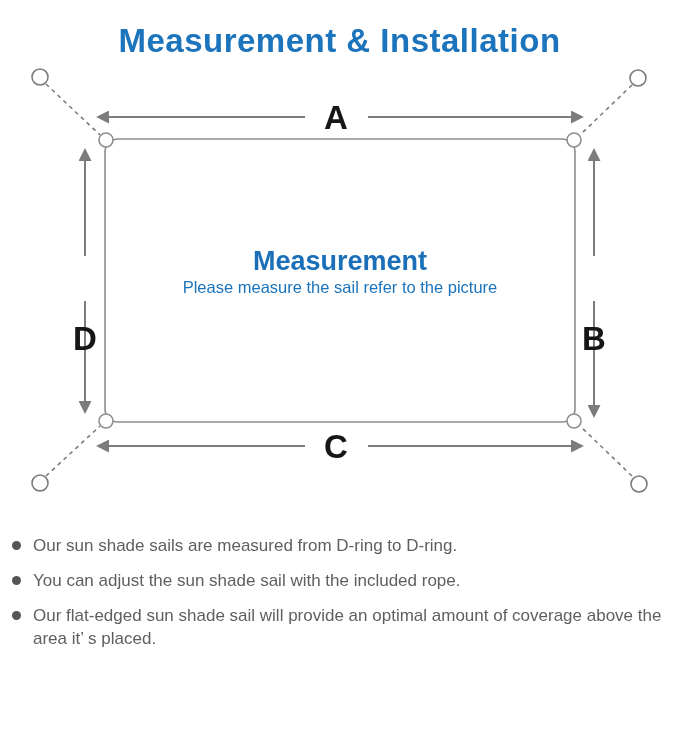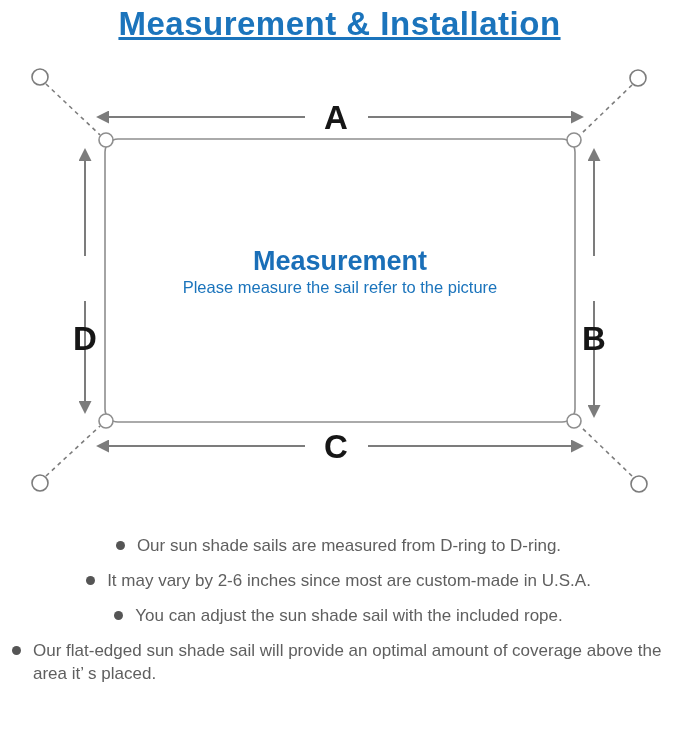--- a/index.html
+++ b/index.html
@@ -4,28 +4,27 @@
 <style>
   html,body{margin:0;padding:0;background:#ffffff;}
   .page{
     position:relative;
     width:679px;height:739px;
     background:#ffffff;
     font-family:"Liberation Sans", sans-serif;
     overflow:hidden;
   }
   .main-title{
-    margin:0;
+    margin:17px;
     padding-top:5px;
     text-align:center;
     font-size:33px;
     font-weight:bold;
     letter-spacing:0.5px;
     color:#1b74bc;
-    text-decoration:underline;
   }
   .diagram-wrap{
     position:absolute;
     left:0;top:60px;
     width:679px;height:460px;
   }
   .bullet-list{
     position:absolute;
     left:0;top:520px;
     width:679px;
@@ -35,21 +34,20 @@
     box-sizing:border-box;
   }
   .bullet-item{
     display:flex;
     align-items:flex-start;
     gap:12px;
     margin-bottom:12px;
     font-size:17px;
     line-height:23px;
     color:#5f5f5f;
-    justify-content:center;
   }
   .bullet-dot{
     flex:0 0 auto;
     width:9px;height:9px;
     margin-top:7px;
     border-radius:50%;
     background:#555555;
   }
   .svg-label{
     font-family:"Liberation Sans", sans-serif;
@@ -123,24 +121,20 @@
     </svg>
   </div>
 
   <ul class="bullet-list">
     <li class="bullet-item">
       <span class="bullet-dot"></span>
       <span>Our sun shade sails are measured from D-ring to D-ring.</span>
     </li>
     <li class="bullet-item">
       <span class="bullet-dot"></span>
-      <span>It may vary by 2-6 inches since most are custom-made in U.S.A.</span>
-    </li>
-    <li class="bullet-item">
-      <span class="bullet-dot"></span>
       <span>You can adjust the sun shade sail with the included rope.</span>
     </li>
     <li class="bullet-item">
       <span class="bullet-dot"></span>
       <span>Our flat-edged sun shade sail will provide an optimal amount of coverage above the area it’ s placed.</span>
     </li>
   </ul>
 
 </div>
 

